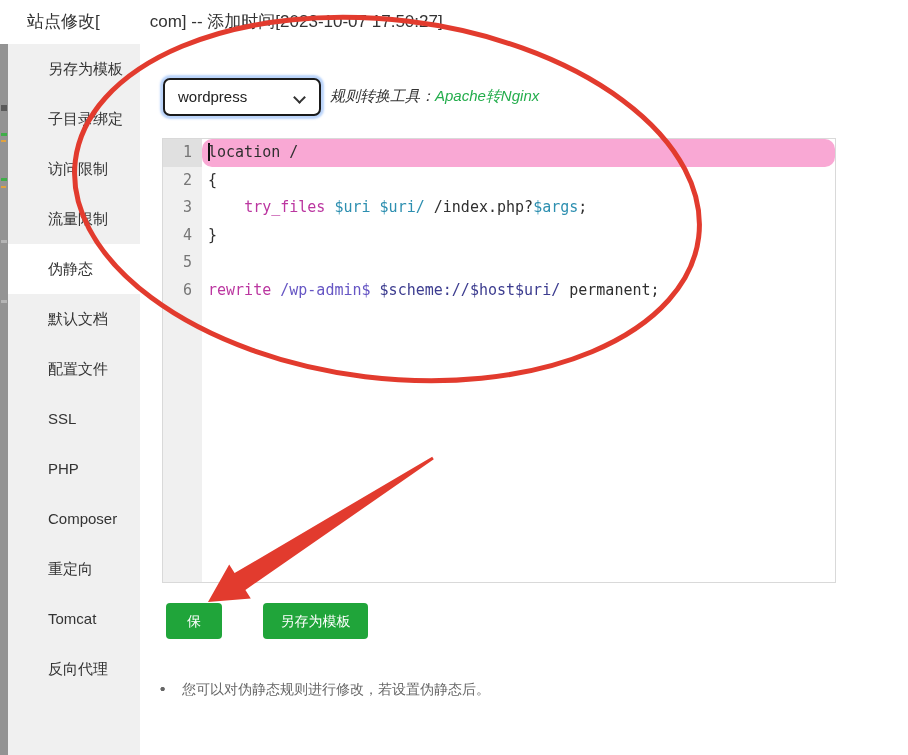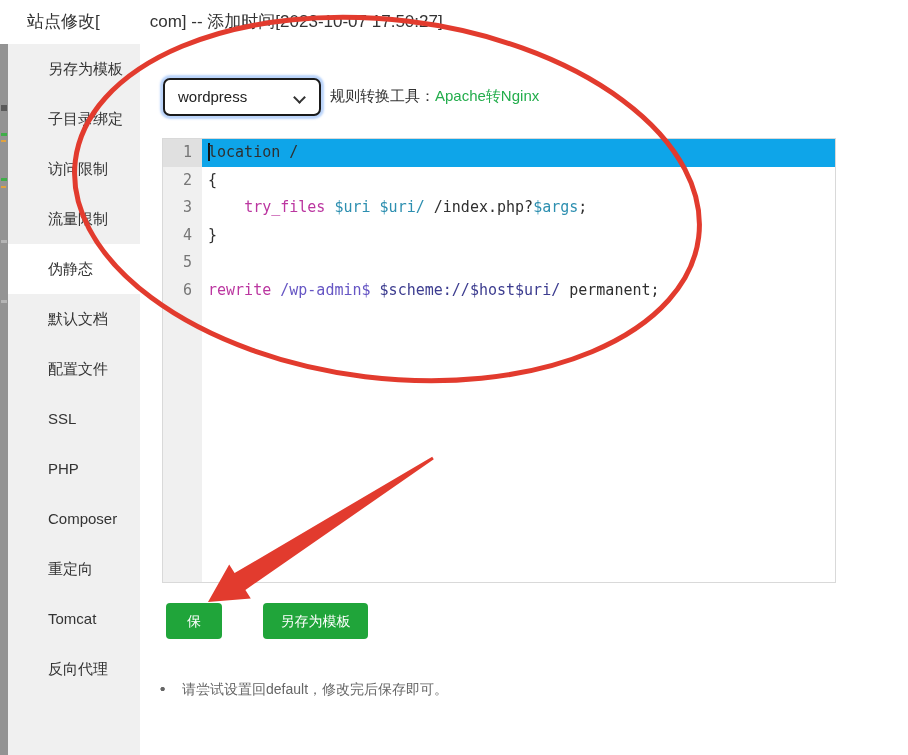--- a/index.html
+++ b/index.html
@@ -19,32 +19,32 @@
   .sidebar { position:absolute; left:8px; top:44px; width:132px; height:711px; background:#f0f0f0; }
   .side-item { height:50px; line-height:50px; padding-left:40px; font-size:15px; color:#333; cursor:pointer; white-space:nowrap; }
   .side-item.active { background:#fff;font-family:Liberation Serif, serif; }
 
   
   .content { position:absolute; left:140px; top:44px; width:904px; height:711px; background:#fff; }
 
   .app-select { position:absolute; left:23px; top:34px; width:158px; height:38px; border:2px solid #1b1b1b; border-radius:7px; background:#fff;
     box-shadow:0 0 2px 3px rgba(104,160,245,0.45); font-size:15px; color:#222; line-height:34px; padding-left:13px; cursor:pointer; }
   .chevron { position:absolute; right:15px; top:13px; width:9px; height:9px; border-left:2px solid #333; border-bottom:2px solid #333; transform:rotate(-45deg); }
-  .conv-label { position:absolute; left:190px; top:43px; font-size:15px; color:#333; white-space:nowrap; }
+  .conv-label { position:absolute; left:190px; top:43px; font-size:15px; color:#333; white-space:nowrap;font-style:italic; }
   .conv-link { color:#23ad4c; cursor:pointer; text-decoration:none; }
 
   
   .editor { position:absolute; left:22px; top:94px; width:674px; height:445px; border:1px solid #d9d9d9; background:#fff;
     font-family:"DejaVu Sans Mono","Liberation Mono",monospace; font-size:15px; }
   .gutter-col { position:absolute; left:0; top:0; width:39px; height:100%; background:#f0f0f0; }
   .ed-row { position:relative; display:flex; height:27.5px; line-height:27.5px; }
   .ed-num { width:39px; flex:0 0 39px; text-align:right; padding-right:10px; color:#777; }
   .ed-code { flex:1; padding-left:6px; white-space:pre; color:#2f2f2f; }
   .ed-row.active .ed-num { background:#e0e0e0; }
-  .ed-row.active .ed-code { background:#0ea5e9; }
+  .ed-row.active .ed-code { background:#f9a8d4;border-radius:10px; }
   .cursor-bar { display:inline-block; width:1.5px; height:18px; background:#111; vertical-align:-4px; margin-right:-1.5px; }
 
   
   .btn { position:absolute; top:559px; height:36px; border:none; border-radius:4px; background:#20a53a; color:#fff; font-size:14px;
     font-family:inherit; cursor:pointer; padding:0 15px; line-height:36px; text-align:center; }
   .btn-save { left:26px; width:56px; }
   .btn-template { left:95px; width:105px;margin-left:28px; }
 
   
   .notes { position:absolute; left:20px; top:630px; }
@@ -122,20 +122,20 @@
         <div class="ed-num">6</div>
         <div class="ed-code"><span style="color: rgb(187, 54, 160);">rewrite</span><span style="color: rgb(47, 47, 47);"> </span><span style="color: rgb(102, 86, 196);">/wp-admin$</span><span style="color: rgb(47, 47, 47);"> </span><span style="color: rgb(60, 60, 143);">$scheme://$host$uri/</span><span style="color: rgb(47, 47, 47);"> permanent;</span></div>
       </div>
     </div>
 
   <button class="btn btn-save">保存</button>
   <button class="btn btn-template">另存为模板</button>
 
   <div class="notes" id="notes">
       <div class="note"><span class="dot">•</span></div>
-      <div class="note"><span class="dot">•</span><span>请尝试设置回default，修改完后保存即可。</span></div>
+      <div class="note"><span class="dot">•</span><span>您可以对伪静态规则进行修改，若设置伪静态后。</span></div>
     </div>
 </div>
 
 <svg class="overlay" viewBox="0 0 908 755" xmlns="http://www.w3.org/2000/svg">
   <ellipse cx="387" cy="199" rx="314" ry="179" fill="none" stroke-width="5" transform="rotate(7 387 199)" stroke="#e23b2e"></ellipse>
   <polygon points="432.2,456.7 234.6,573.1 229.2,564.6 208,602 250.8,598.4 245.4,589.9 433.8,459.3" fill="#e23b2e"></polygon>
 </svg>
 
 </body></html>

